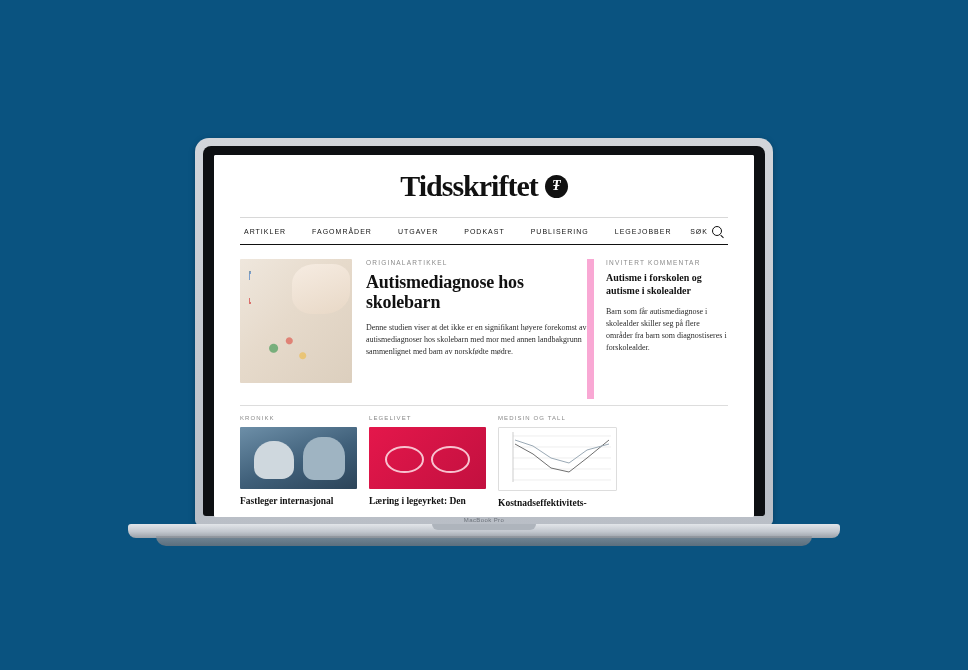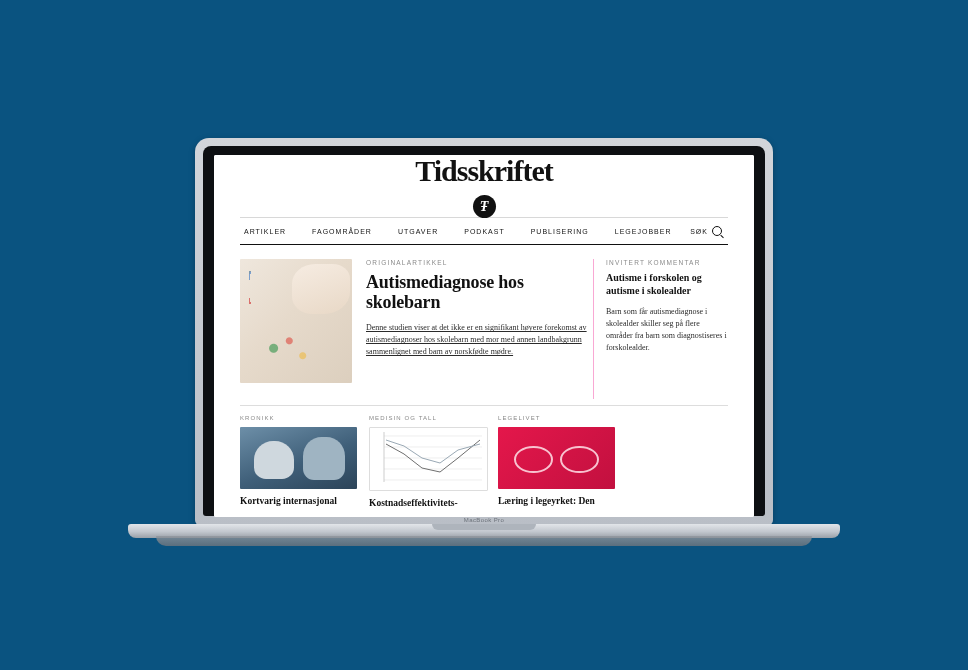--- a/index.html
+++ b/index.html
@@ -105,21 +105,20 @@
   .masthead {
     height: 62px;
     display: flex;
     align-items: center;
     justify-content: center;
   }
   .logo {
     display: flex;
     align-items: center;
     gap: 7px;
-    flex-direction: column;
   }
   .logo-text {
     font-family: "Liberation Serif", serif;
     font-weight: bold;
     font-size: 30px;
     letter-spacing: -1px;
     color: #111;
   }
   .logo-mark {
     width: 23px;
@@ -244,26 +243,25 @@
     margin: 0 0 10px 0;
     color: #111;
     letter-spacing: -.2px;
   }
   .lead-body {
     font-family: "Liberation Serif", serif;
     font-size: 8px;
     line-height: 1.5;
     color: #2b2b2b;
     margin: 0;
-    text-decoration: underline;
   }
   .aside {
     width: 122px;
     flex: none;
-    border-left: 1px solid #f9a8d4;
+    border-left: 7px solid #f9a8d4;
     padding-left: 12px;
   }
   .aside-title {
     font-family: "Liberation Serif", serif;
     font-weight: bold;
     font-size: 10px;
     line-height: 1.25;
     margin: 0 0 9px 0;
     color: #111;
   }
@@ -400,49 +398,49 @@
                 <h2 class="aside-title">Autisme i forskolen og autisme i skolealder</h2>
                 <p class="aside-body">Barn som får autismediagnose i skolealder skiller seg på flere områder fra barn som diagnostiseres i forskolealder.</p>
               </div>
             </div>
 
             <div class="cards">
 
               <div class="card">
                 <div class="card-kicker">KRONIKK</div>
                 <div class="card-media m-surgery"></div>
-                <h3 class="card-title">Kortvarig internasjonal</h3>
-              </div>
-
+                <h3 class="card-title">Fastleger internasjonal</h3>
+              </div>
+
+
+              <div class="card">
+                <div class="card-kicker">LEGELIVET</div>
+                <div class="card-media m-glasses"></div>
+                <h3 class="card-title">Læring i legeyrket: Den</h3>
+              </div>
 
               <div class="card">
                 <div class="card-kicker">MEDISIN OG TALL</div>
                 <div class="card-media m-chart">
                   <svg viewBox="0 0 117 62" width="100%" height="100%">
                     <g stroke="#e2e2e2" stroke-width="0.6">
                       <line x1="14" y1="8" x2="112" y2="8"></line>
                       <line x1="14" y1="19" x2="112" y2="19"></line>
                       <line x1="14" y1="30" x2="112" y2="30"></line>
                       <line x1="14" y1="41" x2="112" y2="41"></line>
                       <line x1="14" y1="52" x2="112" y2="52"></line>
                     </g>
                     <line x1="14" y1="4" x2="14" y2="54" stroke="#b8b8b8" stroke-width="0.7"></line>
                     <polyline points="16,16 34,26 52,40 70,44 88,30 110,12" fill="none" stroke="#6f6f6f" stroke-width="1"></polyline>
                     <polyline points="16,12 34,18 52,30 70,35 88,22 110,16" fill="none" stroke="#9aa9b5" stroke-width="1"></polyline>
                   </svg>
                 </div>
                 <h3 class="card-title">Kostnadseffektivitets-</h3>
               </div>
 
-              <div class="card">
-                <div class="card-kicker">LEGELIVET</div>
-                <div class="card-media m-glasses"></div>
-                <h3 class="card-title">Læring i legeyrket: Den</h3>
-              </div>
-
             </div>
 
           </div>
         </div>
 
       </div>
     </div>
 
     <div class="brand-label">MacBook Pro</div>
     <div class="base">

